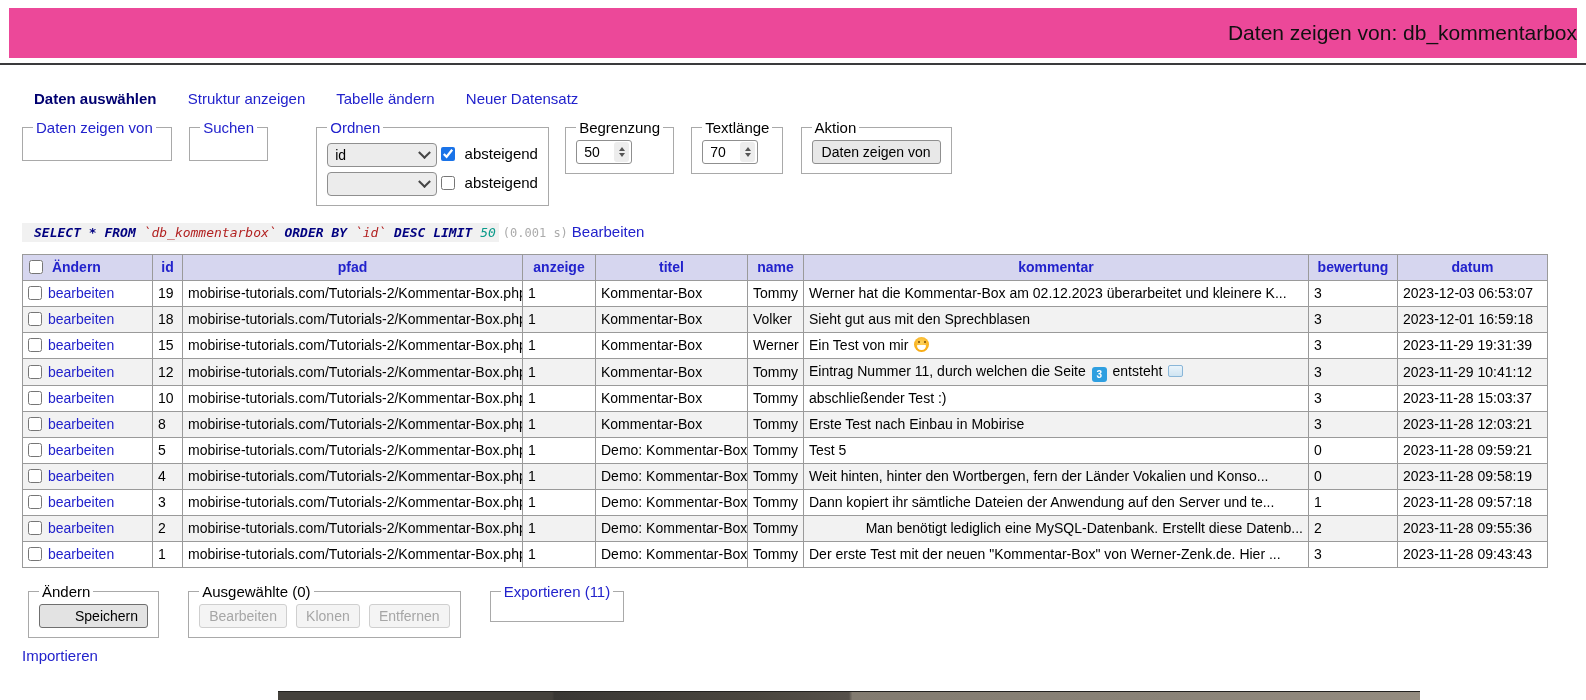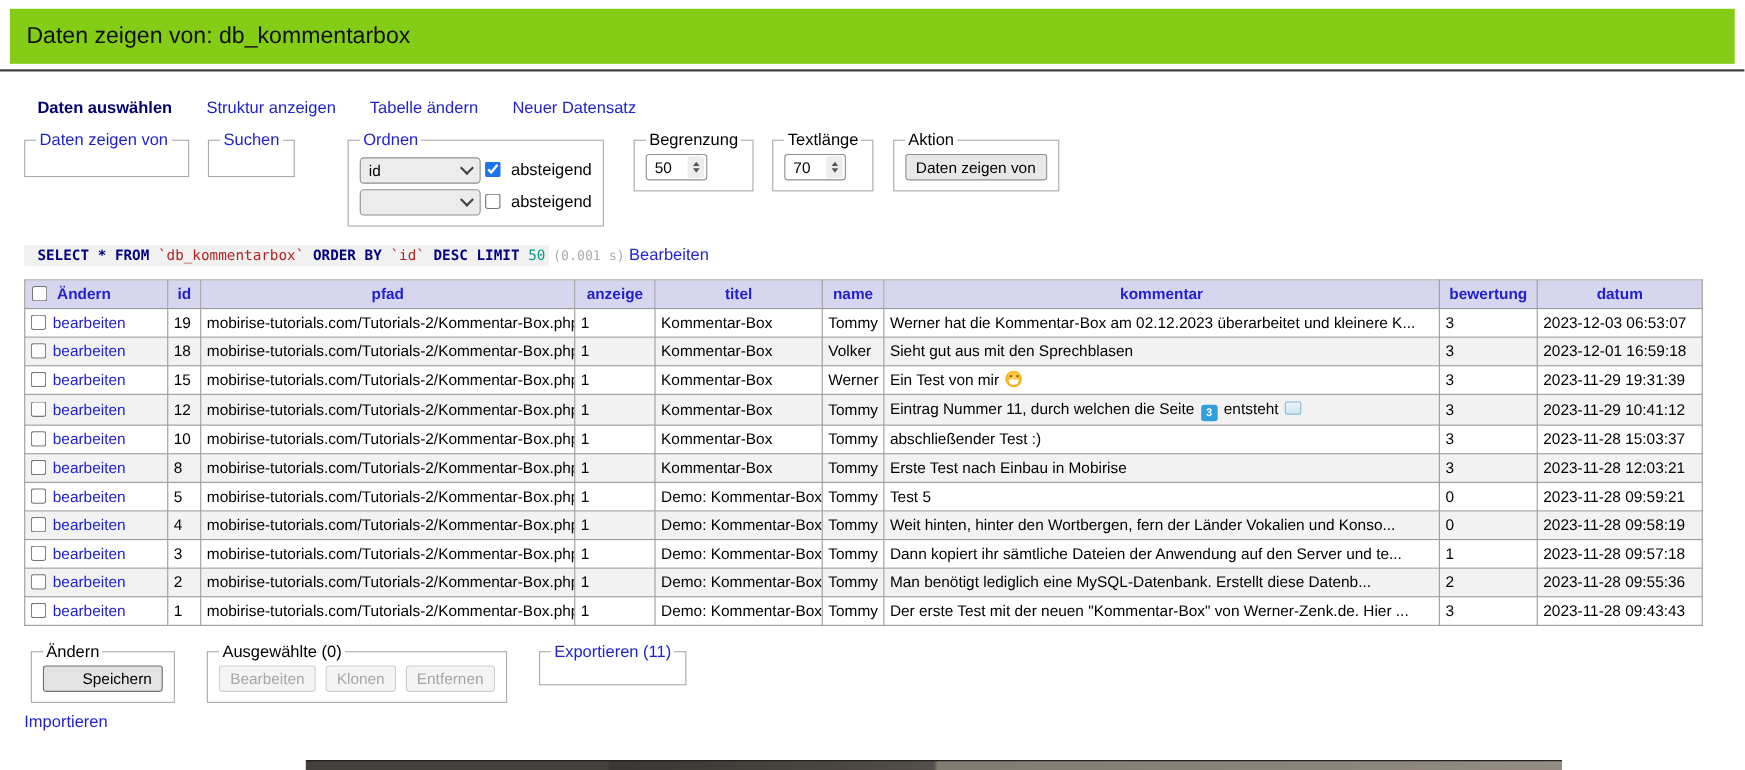--- a/index.html
+++ b/index.html
@@ -6,42 +6,42 @@
   body{
     width:1586px;height:700px;overflow:hidden;position:relative;
     background:#ffffff;color:#000;
     font-family:"Liberation Sans","DejaVu Sans",sans-serif;
     font-size:15px;
   }
   a{color:#2222cc;text-decoration:none;cursor:pointer;}
 
   
   .title-bar{
-    background:#84cc16;
+    background:#ec4899;
     margin:8px 9px 0 9px;
     padding:13px 0 13px 15px;
-    font-size:21px;color:#111;
+    font-size:21px;color:#111;text-align:right;
   }
   .title-rule{border-top:2px solid #3a3a3c;margin-top:5px;height:0;}
 
   
   .nav{margin:25px 0 0 34px;}
   .nav a{margin-right:27px;}
   .nav a.active{color:#000070;font-weight:bold;}
 
   
   .filter-row{margin:12px 0 0 22px;white-space:nowrap;}
   fieldset{
     display:inline-block;vertical-align:top;
     border:1px solid #a9a9a9;border-radius:0;
     margin:0 13px 0 0;padding:4px 10px 9px 10px;
   }
   fieldset legend{padding:0 3px;font-size:15px;}
   fieldset.gap-lg{margin-right:44px;}
-  fieldset.gap-md{margin-right:23px;}
+  fieldset.gap-md{margin-right:12px;}
   .fs-empty-sm{width:128px;height:11px;}
   .fs-empty-xs{width:42px;height:11px;}
   .fs-empty-exp{width:110px;height:8px;}
   .order-line{margin-top:3px;white-space:nowrap;}
   .order-line + .order-line{margin-top:5px;}
 
   
   .selectbox{
     display:inline-flex;align-items:center;justify-content:space-between;
     width:110px;height:24px;box-sizing:border-box;
@@ -77,21 +77,21 @@
     background:#e8e8e8;border:1px solid #8f8f8f;border-radius:3px;
     padding:3px 9px;cursor:pointer;
   }
   .btn.primary{background:#e3e3e3;border-color:#6f6f6f;padding-left:35px;}
   .btn.disabled{background:#f4f4f4;border-color:#cfcfcf;color:#a6a6a6;cursor:default;}
 
   
   .sql-line{margin:17px 0 0 22px;font-size:15px;white-space:nowrap;}
   .sql-line code{
     font-family:"DejaVu Sans Mono","Liberation Mono",monospace;
-    font-size:13px;background:#f1f1f1;padding:2px 3px 2px 12px;
+    font-size:13px;background:#f1f1f1;padding:2px 3px 2px 12px;font-style:italic;
   }
   .tok-keyword{color:#000080;font-weight:bold;}
   .tok-identifier{color:#b22222;}
   .tok-number{color:#0a9a8a;}
   .sql-time{color:#ababab;font-family:"DejaVu Sans Mono","Liberation Mono",monospace;font-size:12px;margin:0 4px;}
 
   
   table.data{
     border-collapse:collapse;table-layout:fixed;
     margin:14px 0 0 22px;width:1525px;
@@ -102,21 +102,21 @@
     padding:3px 5px;line-height:19px;
     white-space:nowrap;overflow:hidden;
   }
   table.data th{
     background:#d6d6ef;color:#2222cc;font-weight:bold;text-align:center;
     padding:3px 4px;
   }
   table.data th.sel{text-align:left;padding-left:6px;}
   table.data td{background:#ffffff;}
   table.data tr.alt td{background:#f2f2f2;}
-  td.multiline{white-space:pre-line;line-height:17px;padding-top:2px;padding-bottom:2px;}
+  td.multiline{white-space:pre-line;line-height:17px;padding-top:2px;padding-bottom:2px;text-align:right;}
   .cell-edit input{margin-right:6px;}
 
   
   .em{display:inline-block;width:15px;height:15px;vertical-align:-2px;position:relative;margin:0 2px;}
   .em-smile{background:radial-gradient(circle at 50% 38%,#ffd45e 0%,#f7a80c 78%);border-radius:50%;}
   .em-smile::before{content:"";position:absolute;left:3px;top:8px;width:9px;height:5px;background:#fff;border-radius:1px 1px 5px 5px;}
   .em-smile::after{content:"";position:absolute;left:4px;top:4px;width:2px;height:2px;border-radius:50%;background:#7a4b00;box-shadow:6px 0 0 #7a4b00;}
   .em-key3{background:#2f9fe0;border-radius:3px;color:#fff;font-weight:bold;font-size:10px;line-height:15px;text-align:center;}
   .em-comp{width:15px;height:12px;vertical-align:-1px;background:linear-gradient(#eaf4fb,#cfe4f2);border:1px solid #8ab6d8;border-radius:2px;box-sizing:border-box;}
 

